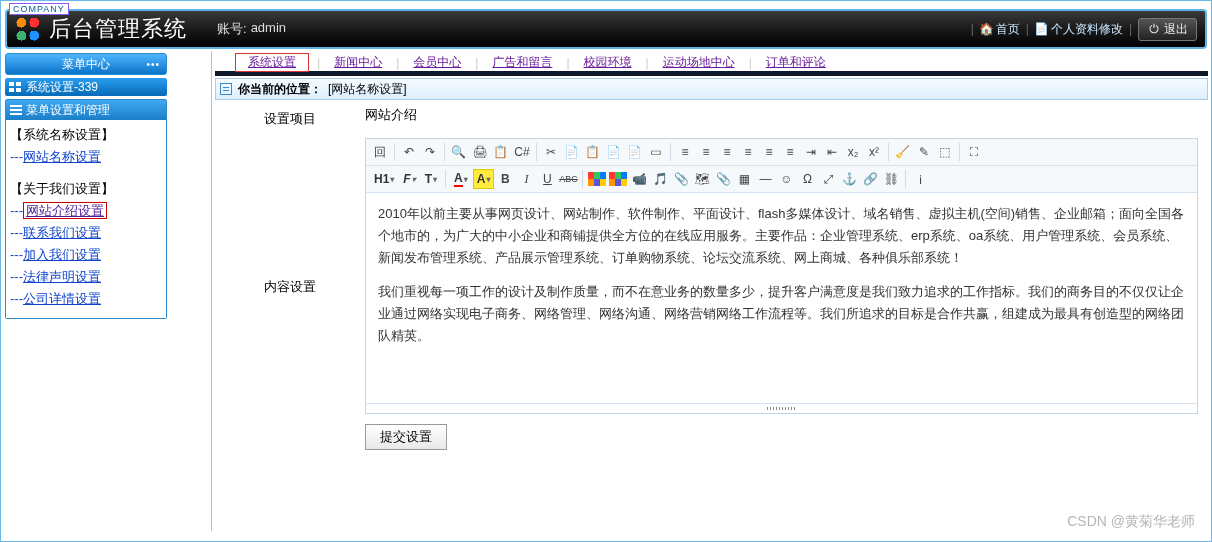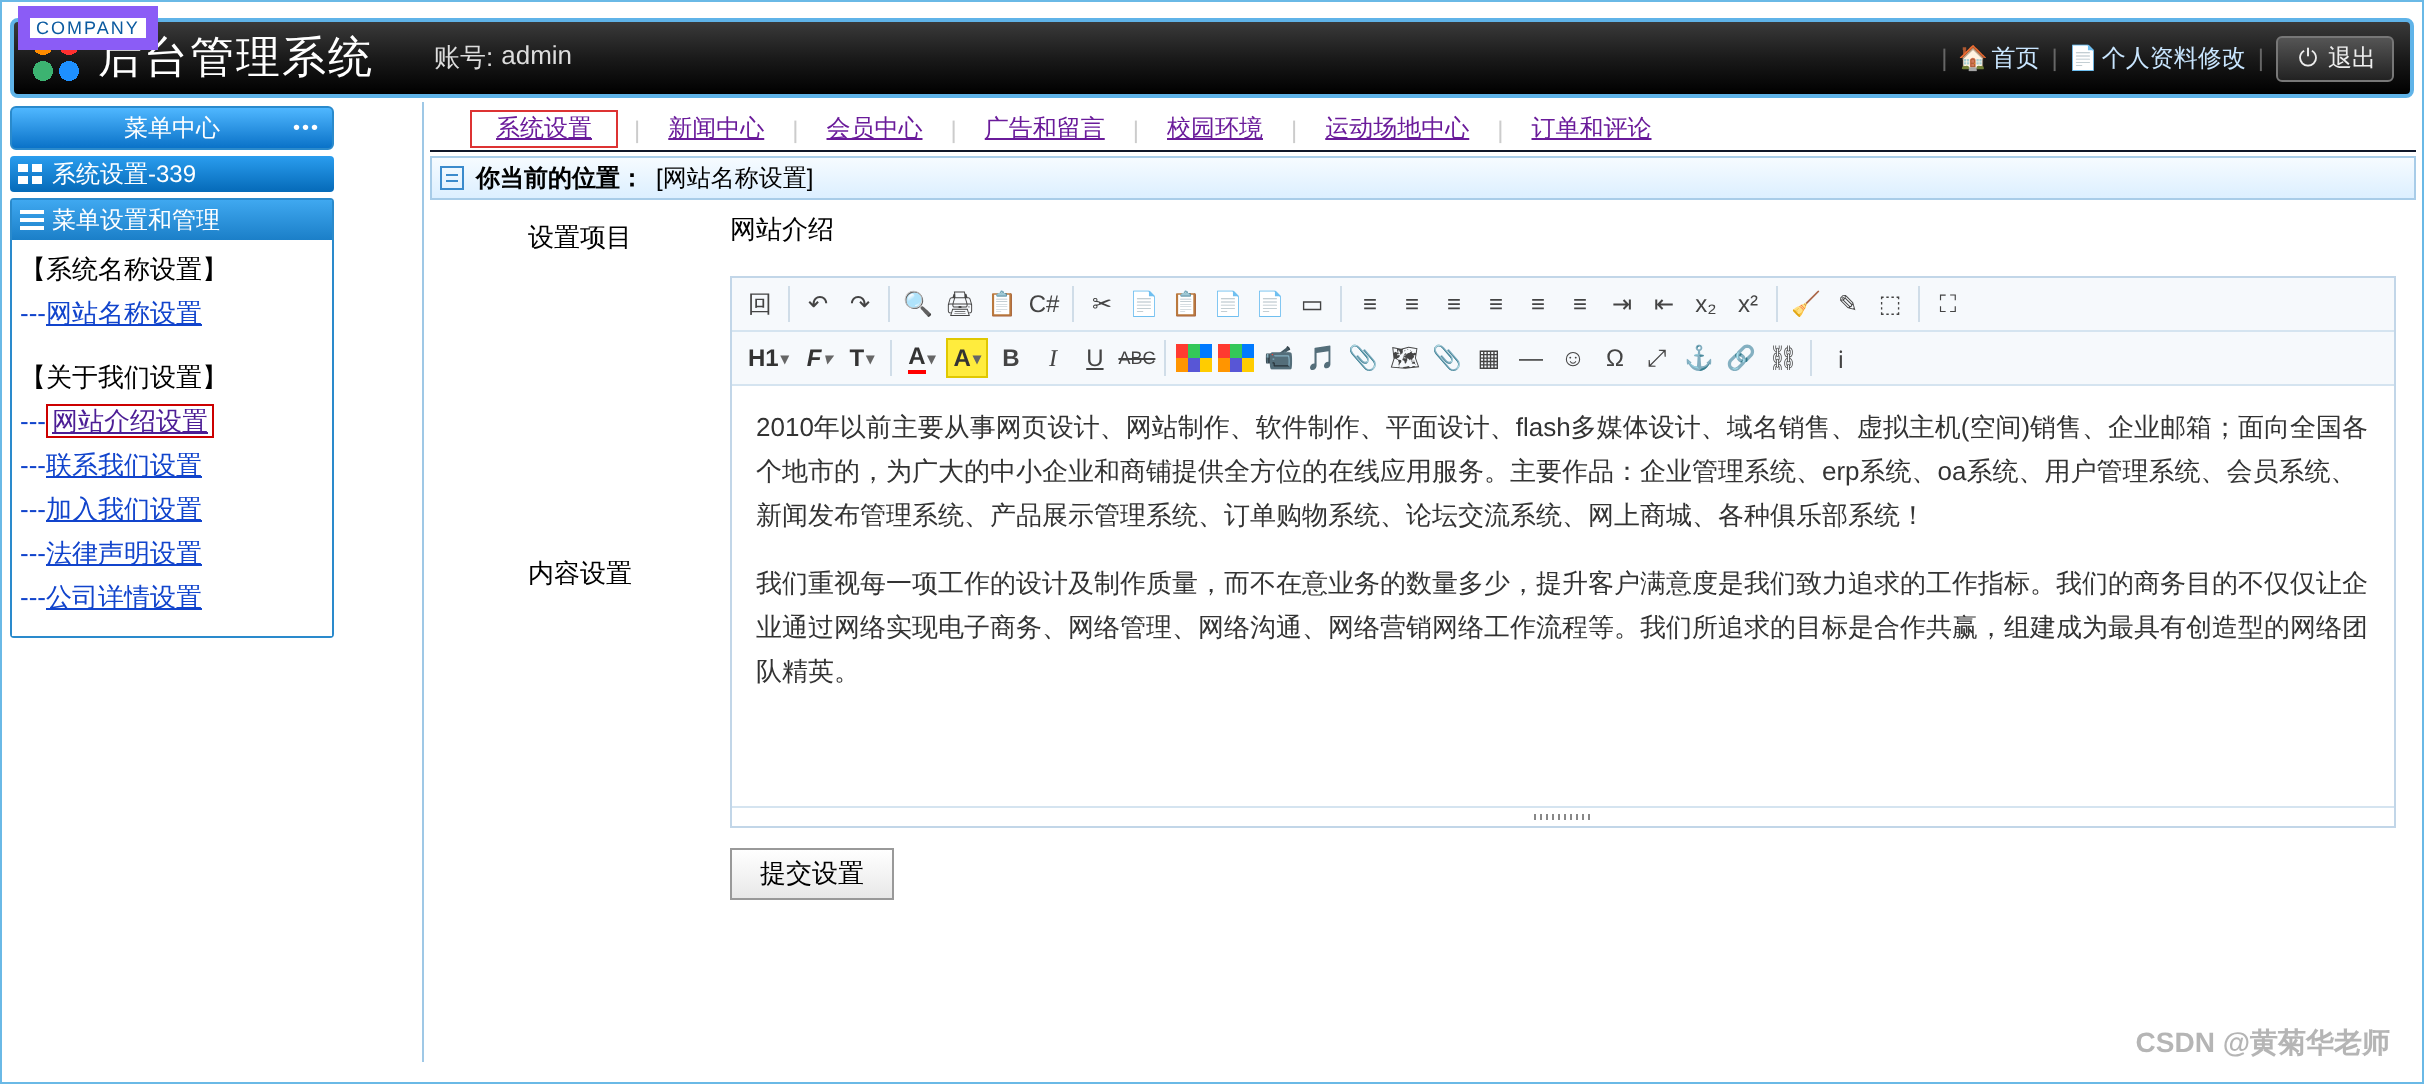--- a/index.html
+++ b/index.html
@@ -1,18 +1,18 @@
 <!DOCTYPE html>
 <html><head>
 <meta charset="utf-8">
 <style>
 *{margin:0;padding:0;box-sizing:border-box;font-family:Arial,"Microsoft YaHei",sans-serif;}
 body{background:#fff;overflow:hidden;}
 .app{width:1212px;height:542px;border:1px solid #6ab9e6;position:relative;background:#fff;}
-.company-tag{position:absolute;top:2px;left:8px;font-size:9px;color:#0a5aa0;background:#fff;padding:0 3px;border:6px solid #8b5cf6;z-index:10;letter-spacing:1px;}
+.company-tag{position:absolute;top:2px;left:8px;font-size:9px;color:#0a5aa0;background:#fff;padding:0 3px;border:1px solid #8b5cf6;z-index:10;letter-spacing:1px;}
 .title-bar{height:40px;background:linear-gradient(to bottom,#3a3a3a 0%,#1a1a1a 50%,#000 100%);border:2px solid #5fb3e8;border-radius:4px;margin:8px 4px 2px 4px;display:flex;align-items:center;color:#fff;padding:0 8px;}
 .logo-icon{width:26px;height:26px;margin-right:8px;position:relative;}
 .logo-icon::before{content:"";position:absolute;inset:0;background:
  radial-gradient(circle at 25% 25%, #ff8c00 0 5px, transparent 5px),
  radial-gradient(circle at 75% 25%, #ff3030 0 5px, transparent 5px),
  radial-gradient(circle at 25% 75%, #3cb371 0 5px, transparent 5px),
  radial-gradient(circle at 75% 75%, #1e90ff 0 5px, transparent 5px);}
 .app-title{font-size:22px;font-weight:normal;margin-right:30px;letter-spacing:1px;}
 .account{font-size:13px;color:#ddd;display:flex;gap:4px;}
 .title-right{margin-left:auto;display:flex;align-items:center;gap:4px;font-size:12px;}
@@ -36,42 +36,42 @@
  linear-gradient(#fff,#fff) 0 0/12px 2px no-repeat,
  linear-gradient(#fff,#fff) 0 4px/12px 2px no-repeat,
  linear-gradient(#fff,#fff) 0 8px/12px 2px no-repeat;}
 .menu-body{background:#fff;padding:4px 4px 8px 4px;font-size:13px;line-height:22px;}
 .menu-body .grp{color:#000;}
 .menu-body a{color:#1144cc;text-decoration:underline;cursor:pointer;}
 .menu-body a.red{color:#4c1d95;border:1px solid #cc0000;padding:0 2px;text-decoration:underline;}
 .menu-body .item{color:#1144cc;}
 .menu-body .dash{color:#1144cc;}
 .main{flex:1;border-left:1px solid #9fc8e6;padding:3px;display:flex;flex-direction:column;}
-.top-tabs{height:22px;display:flex;align-items:center;gap:0;font-size:12px;padding-left:20px;border-bottom:1px solid #0f172a;}
+.top-tabs{height:22px;display:flex;align-items:center;gap:0;font-size:12px;padding-left:20px;border-bottom:5px solid #0f172a;}
 .top-tabs a{color:#6a1b9a;text-decoration:underline;cursor:pointer;padding:0 6px;}
 .top-tabs .sep{color:#ccc;padding:0 8px;}
 .tab-active{border:1px solid #d33;padding:0 6px;}
 .crumb{height:22px;background:linear-gradient(to bottom,#f6fbff,#dcefff);border:1px solid #a8cce8;display:flex;align-items:center;font-size:12px;gap:6px;padding-left:4px;margin-top:2px;}
 .crumb-ic{width:12px;height:12px;border:1px solid #3a8acc;position:relative;}
 .crumb-ic::after{content:"";position:absolute;left:2px;top:3px;right:2px;height:1px;background:#3a8acc;box-shadow:0 3px #3a8acc;}
 .crumb b{font-weight:bold;}
 .form-area{flex:1;padding:6px 10px 6px 0;overflow:auto;}
 .form-row{display:flex;margin-bottom:10px;}
 .form-label{width:150px;text-align:center;font-size:13px;padding-top:4px;}
 .form-value{flex:1;font-size:13px;}
 .ed-border{border:1px solid #c2d6e8;}
 .ed-tb{background:#f6f9fc;border-bottom:1px solid #d5e4f0;padding:3px 4px;display:flex;flex-wrap:wrap;align-items:center;gap:1px;font-size:12px;}
 .eb{width:20px;height:20px;display:inline-flex;align-items:center;justify-content:center;cursor:pointer;font-size:12px;color:#444;border:1px solid transparent;}
 .esep{width:1px;height:18px;background:#d0dde8;margin:0 3px;}
 .ed-content{min-height:210px;padding:10px 12px;font-size:13px;line-height:22px;color:#333;}
 .ed-content p{margin-bottom:12px;}
 .ed-resize{height:10px;border-top:1px solid #d5e4f0;display:flex;align-items:center;justify-content:center;cursor:ns-resize;}
 .ed-resize::after{content:"";width:30px;height:3px;background:repeating-linear-gradient(90deg,#888 0 1px,transparent 1px 3px);}
 .submit-btn{margin-top:10px;padding:3px 14px;font-size:13px;border:1px solid #999;background:linear-gradient(#fff,#e8e8e8);cursor:pointer;}
-.watermark{position:absolute;right:16px;bottom:10px;font-size:14px;color:rgba(120,120,120,.55);font-weight:bold;}
+.watermark{position:absolute;right:16px;bottom:10px;font-size:14px;color:rgba(120,120,120,.55);}
 .drop{font-size:8px;color:#666;margin-left:1px;}
 .h1-btn{font-weight:bold;color:#333;width:auto;padding:0 3px;}
 .f-it{font-style:italic;font-family:serif;}
 .hl{background:#ffec3d;border:1px solid #e0c800;}
 .col-sq{display:inline-block;width:18px;height:14px;position:relative;}
 .col-sq::before{content:"";position:absolute;inset:0;background:
  linear-gradient(#ff3b30,#ff3b30) 0 0/6px 7px no-repeat,
  linear-gradient(#34c759,#34c759) 6px 0/6px 7px no-repeat,
  linear-gradient(#007aff,#007aff) 12px 0/6px 7px no-repeat,
  linear-gradient(#ff9500,#ff9500) 0 7px/6px 7px no-repeat,

